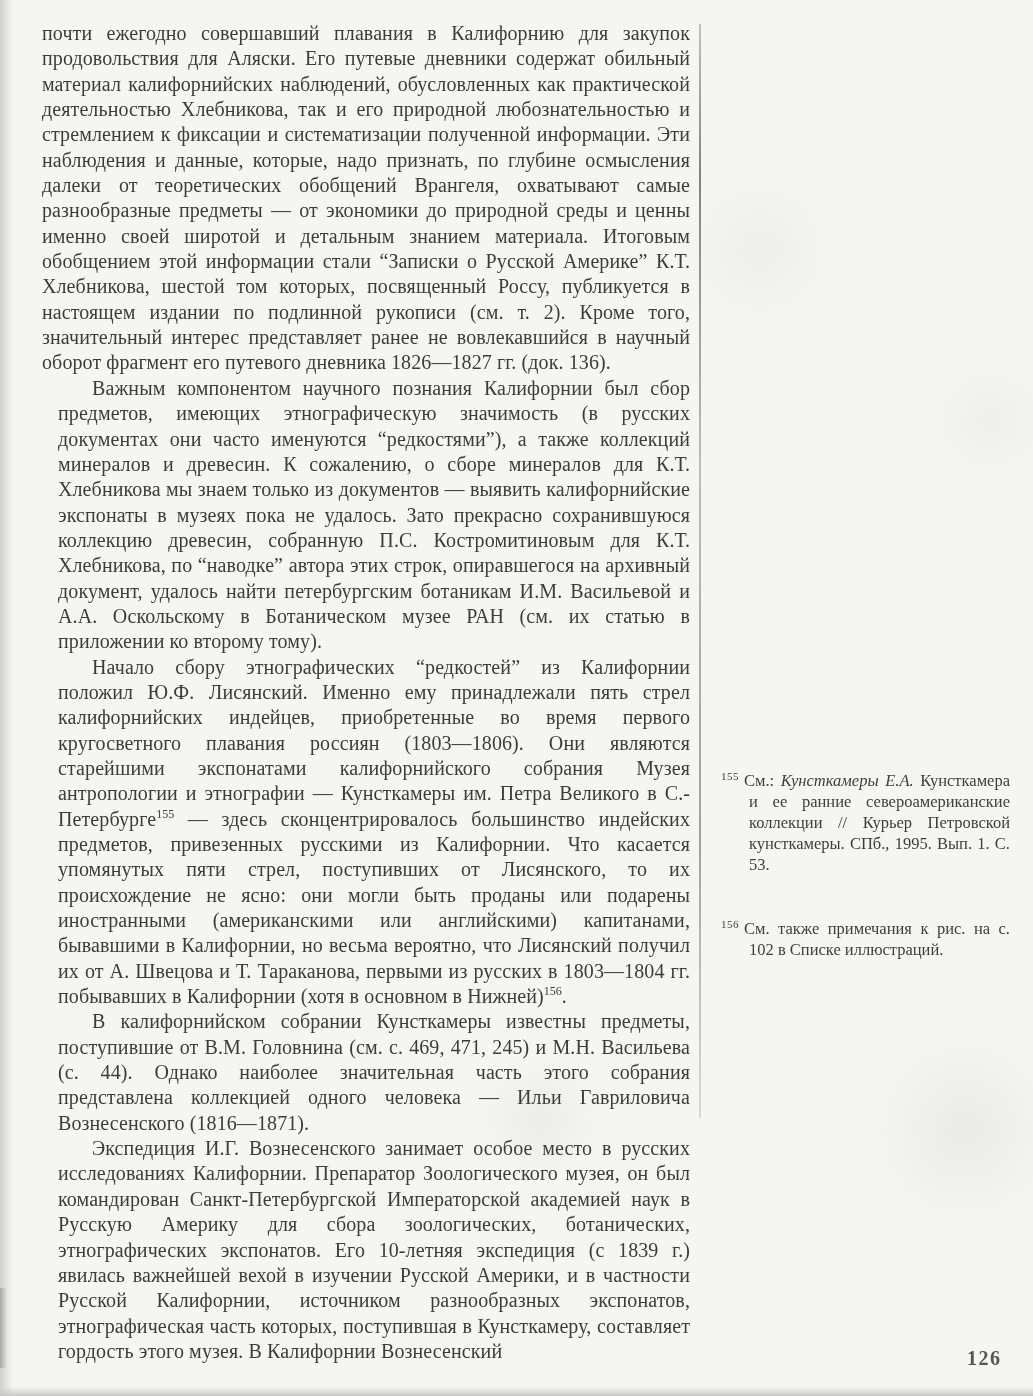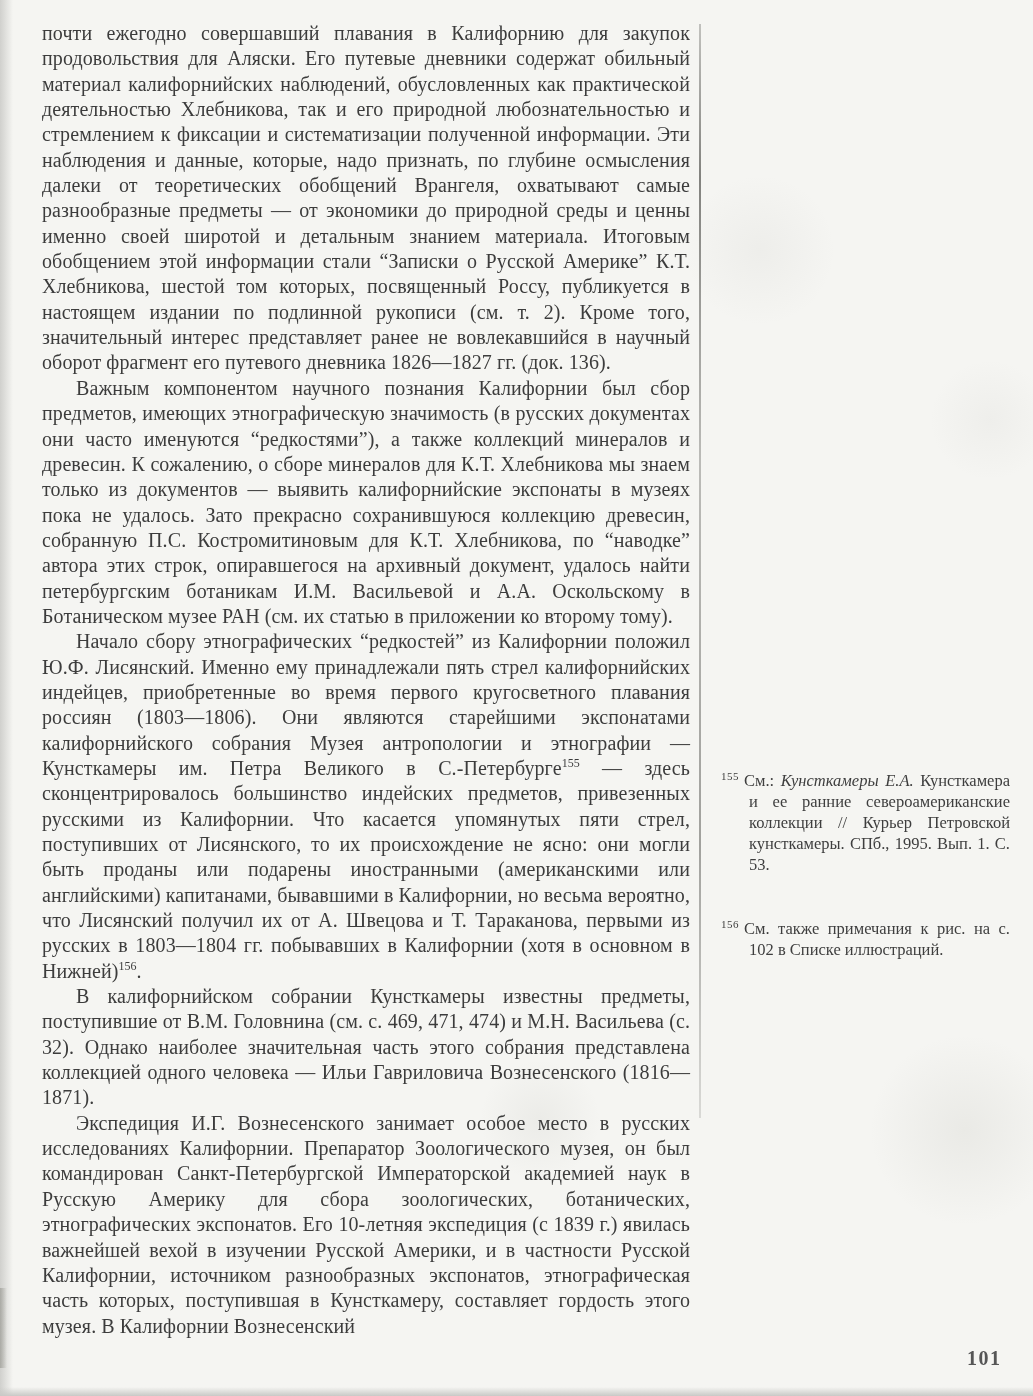--- a/index.html
+++ b/index.html
@@ -45,21 +45,21 @@
       rgba(165,165,161,.35) 100%);
   }
   
   .main-col {
     position: absolute; left: 42px; top: 21px; width: 648px;
     text-align: justify;
     font-size: 20px; line-height: 25.35px;
     letter-spacing: 0.1px;
   }
   .para { margin: 0; }
-  .para.indent { text-indent: 34px; }
+  .para.indent { text-indent: 34px; margin-left: 16px; }
   sup.fn-ref {
     font-size: 12px; line-height: 0; vertical-align: super;
     letter-spacing: 0;
   }
   
   .note {
     position: absolute; left: 721px; width: 289px;
     box-sizing: border-box;
     padding-left: 28px; text-indent: -28px;
     text-align: justify;
@@ -86,23 +86,23 @@
 <div class="page">
   <div class="edge-left"></div>
   <div class="edge-bottom"></div>
   <div class="corner-bl"></div>
   <div class="fold-line"></div>
 
   <main class="main-col">
       <p class="para">почти ежегодно совершавший плавания в Калифорнию для закупок продовольствия для Аляски. Его путевые дневники содержат обильный материал калифорнийских наблюдений, обусловленных как практической деятельностью Хлебникова, так и его природной любознательностью и стремлением к фиксации и систематизации полученной информации. Эти наблюдения и данные, которые, надо признать, по глубине осмысления далеки от теоретических обобщений Врангеля, охватывают самые разнообразные предметы — от экономики до природной среды и ценны именно своей широтой и детальным знанием материала. Итоговым обобщением этой информации стали “Записки о Русской Америке” К.Т. Хлебникова, шестой том которых, посвященный Россу, публикуется в настоящем издании по подлинной рукописи (см. т. 2). Кроме того, значительный интерес представляет ранее не вовлекавшийся в научный оборот фрагмент его путевого дневника 1826—1827 гг. (док. 136).</p>
       <p class="para indent">Важным компонентом научного познания Калифорнии был сбор предметов, имеющих этнографическую значимость (в русских документах они часто именуются “редкостями”), а также коллекций минералов и древесин. К сожалению, о сборе минералов для К.Т. Хлебникова мы знаем только из документов — выявить калифорнийские экспонаты в музеях пока не удалось. Зато прекрасно сохранившуюся коллекцию древесин, собранную П.С. Костромитиновым для К.Т. Хлебникова, по “наводке” автора этих строк, опиравшегося на архивный документ, удалось найти петербургским ботаникам И.М. Васильевой и А.А. Оскольскому в Ботаническом музее РАН (см. их статью в приложении ко второму тому).</p>
       <p class="para indent">Начало сбору этнографических “редкостей” из Калифорнии положил Ю.Ф. Лисянский. Именно ему принадлежали пять стрел калифорнийских индейцев, приобретенные во время первого кругосветного плавания россиян (1803—1806). Они являются старейшими экспонатами калифорнийского собрания Музея антропологии и этнографии — Кунсткамеры им. Петра Великого в С.-Петербурге<sup class="fn-ref">155</sup> — здесь сконцентрировалось большинство индейских предметов, привезенных русскими из Калифорнии. Что касается упомянутых пяти стрел, поступивших от Лисянского, то их происхождение не ясно: они могли быть проданы или подарены иностранными (американскими или английскими) капитанами, бывавшими в Калифорнии, но весьма вероятно, что Лисянский получил их от А. Швецова и Т. Тараканова, первыми из русских в 1803—1804 гг. побывавших в Калифорнии (хотя в основном в Нижней)<sup class="fn-ref">156</sup>.</p>
-      <p class="para indent">В калифорнийском собрании Кунсткамеры известны предметы, поступившие от В.М. Головнина (см. с. 469, 471, 474) и М.Н. Васильева (с. 32). Однако наиболее значительная часть этого собрания представлена коллекцией одного человека — Ильи Гавриловича Вознесенского (1816—1871).</p>
+      <p class="para indent">В калифорнийском собрании Кунсткамеры известны предметы, поступившие от В.М. Головнина (см. с. 469, 471, 245) и М.Н. Васильева (с. 44). Однако наиболее значительная часть этого собрания представлена коллекцией одного человека — Ильи Гавриловича Вознесенского (1816—1871).</p>
       <p class="para indent">Экспедиция И.Г. Вознесенского занимает особое место в русских исследованиях Калифорнии. Препаратор Зоологического музея, он был командирован Санкт-Петербургской Императорской академией наук в Русскую Америку для сбора зоологических, ботанических, этнографических экспонатов. Его 10-летняя экспедиция (с 1839 г.) явилась важнейшей вехой в изучении Русской Америки, и в частности Русской Калифорнии, источником разнообразных экспонатов, этнографическая часть которых, поступившая в Кунсткамеру, составляет гордость этого музея. В Калифорнии Вознесенский</p>
     </main>
 
   <aside>
       <div class="note note-155"><sup class="note-num">155</sup>См.: <i>Кунсткамеры Е.А.</i> Кунсткамера и ее ранние североамериканские коллекции // Курьер Петровской кунсткамеры. СПб., 1995. Вып. 1. С. 53.</div>
       <div class="note note-156"><sup class="note-num">156</sup>См. также примечания к рис. на с. 102 в Списке иллюстраций.</div>
     </aside>
 
-  <div class="page-number">101</div>
+  <div class="page-number">126</div>
 </div>
 
 </body></html>

